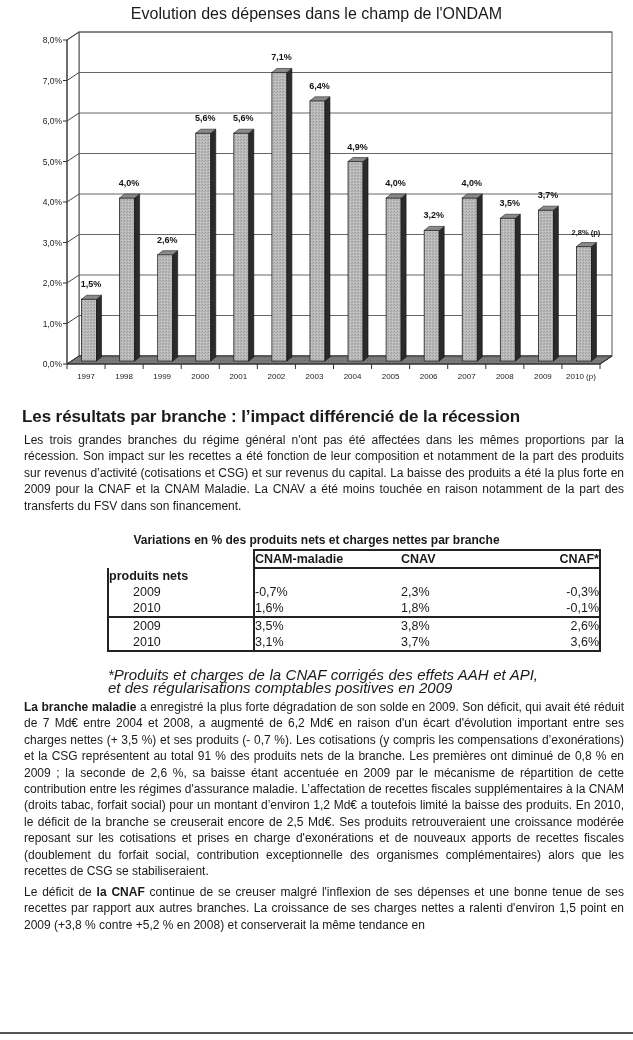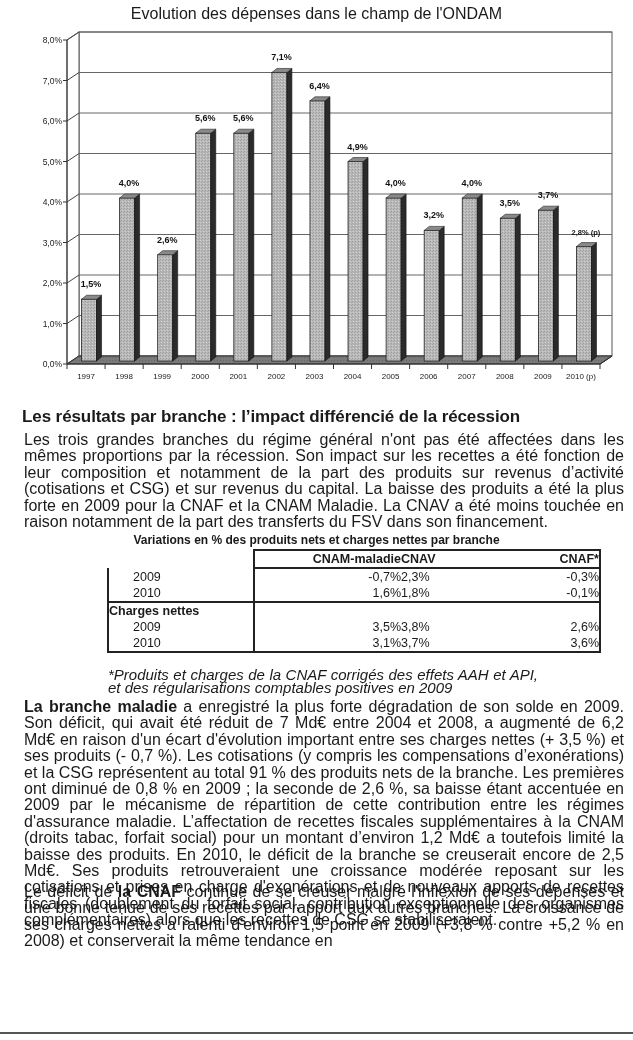--- a/index.html
+++ b/index.html
@@ -2,29 +2,29 @@
 <html><head>
 <meta charset="utf-8">
 <style>
   html, body { margin:0; padding:0; background:#ffffff; }
   body { width:633px; height:1040px; position:relative; overflow:hidden;
          font-family:"Liberation Sans", sans-serif; color:#1a1a1a; }
   #chart-title { position:absolute; left:0; width:633px; top:5px; text-align:center;
                  font-weight:normal; font-size:16px; }
   #chart-svg { position:absolute; left:0; top:20px; }
   #section-heading { position:absolute; left:6px; top:407px; font-weight:bold; font-size:17px; letter-spacing:-0.1px;margin-left:16px; }
-  .para { position:absolute; left:24px; width:600px; font-size:16px; line-height:16.4px;
+  .para { position:absolute; left:24px; width:600px; font-size:12px; line-height:16.4px;
           text-align:justify; }
   #intro-para { top:432px; }
   #table-title { position:absolute; left:0; width:633px; top:533px; text-align:center; font-weight:bold; font-size:12px; }
   #branch-table { position:absolute; left:107px; top:549px; border-collapse:collapse; font-size:12.5px; }
   #branch-table td, #branch-table th { padding:0; line-height:16px; }
   #branch-table th { font-weight:bold; text-align:center; border-top:2px solid #222; border-bottom:2px solid #222; }
   #branch-table .c0 { width:120px; }
-  #branch-table .c1 { width:146px; text-align:right; }
+  #branch-table .c1 { width:146px; text-align:left; }
   #branch-table .c2 { width:110px; text-align:left; }
   #branch-table .c3 { width:88px; text-align:right; }
   #branch-table .group { font-weight:bold; }
   #branch-table .year { padding-left:24px; }
   .bl { border-left:2px solid #222; }
   .br { border-right:2px solid #222; }
   .bb { border-bottom:2px solid #222; }
   #table-note { position:absolute; left:108px; top:668px; width:430px; font-style:italic; font-size:15px; line-height:13px; text-align:justify; }
   #maladie-para { top:699px; }
   #cnav-para { top:884px; }
@@ -224,38 +224,38 @@
   <thead>
     <tr>
       <th class="c0" style="border:none;"></th>
       <th class="c1 bl">CNAM-maladie</th>
       <th class="c2">CNAV</th>
       <th class="c3 br">CNAF*</th>
     </tr>
   </thead>
   <tbody>
     <tr>
+      <td class="c0 group bl">produits nets</td>
+      <td class="c1 bl"></td>
+        <td class="c2"></td>
+        <td class="c3 br"></td>
+    </tr>
+    <tr>
       <td class="c0 year bl">2009</td>
       <td class="c1 bl">-0,7%</td>
       <td class="c2">2,3%</td>
       <td class="c3 br">-0,3%</td>
     </tr>
     <tr>
       <td class="c0 year bl bb">2010</td>
       <td class="c1 bl bb">1,6%</td>
       <td class="c2 bb">1,8%</td>
       <td class="c3 br bb">-0,1%</td>
     </tr>
     <tr>
-      <td class="c0 group bl">Charges nettes</td>
-      <td class="c1 bl"></td>
-        <td class="c2"></td>
-        <td class="c3 br"></td>
-    </tr>
-    <tr>
       <td class="c0 year bl">2009</td>
       <td class="c1 bl">3,5%</td>
       <td class="c2">3,8%</td>
       <td class="c3 br">2,6%</td>
     </tr>
     <tr>
       <td class="c0 year bl bb">2010</td>
       <td class="c1 bl bb">3,1%</td>
       <td class="c2 bb">3,7%</td>
       <td class="c3 br bb">3,6%</td>

